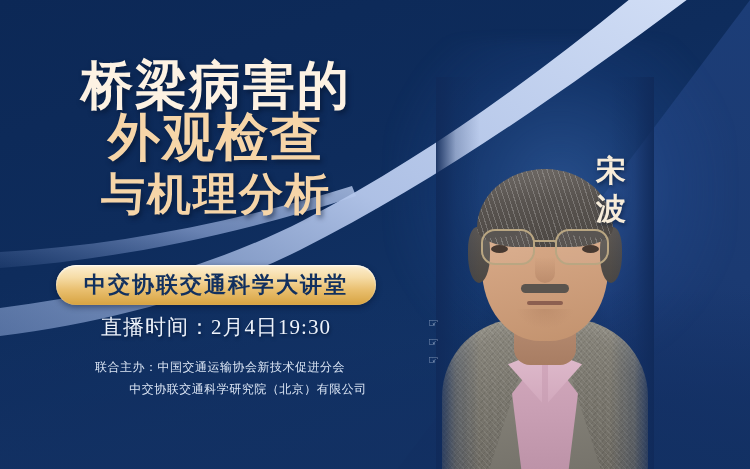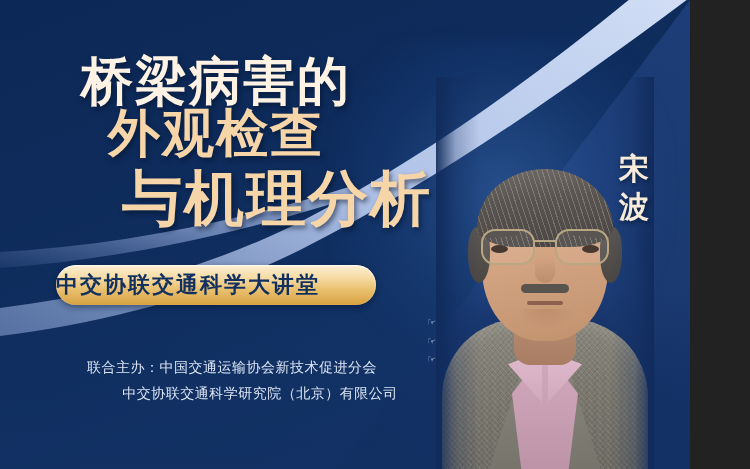--- a/index.html
+++ b/index.html
@@ -2,24 +2,24 @@
 <html><head>
 <meta charset="utf-8">
 <style>
   html, body {
     margin: 0;
     padding: 0;
     background: #222;
   }
   .poster {
     position: relative;
-    width: 690px;
+    width: 750px;
     height: 469px;
     overflow: hidden;
-    font-family: Liberation Mono, monospace;
+    font-family: Liberation Serif, serif;
     background: #14532d;
     user-select: none;
   }
 
   
   .bg-base {
     position: absolute;
     inset: 0;
     background: linear-gradient(160deg, #0c2856 0%, #0e2c5c 38%, #123366 68%, #16386c 100%);
   }
@@ -244,32 +244,32 @@
   }
   .t-line {
     font-weight: bold;
     letter-spacing: 2px;
     line-height: 1.0;
     white-space: nowrap;
     text-shadow: 2px 3px 5px rgba(4,16,40,0.55);
   }
   .t-line.l1 { font-size: 52px; color: #fdf2e3; }
   .t-line.l2 { font-size: 52px; color: #f6d5a8; }
-  .t-line.l3 { font-size: 60px; color: #f6d5a8; margin-top: 9px; text-align: right; }
+  .t-line.l3 { font-size: 44px; color: #f6d5a8; margin-top: 9px; }
 
   .pill {
     position: absolute;
     left: 56px; top: 265px;
     width: 320px; height: 40px;
     border-radius: 22px;
     background: linear-gradient(180deg, #fcefd2 0%, #f6dda8 30%, #e9bf6f 62%, #d7a341 100%);
     box-shadow: 0 2px 6px rgba(4,16,40,0.45), inset 0 1px 2px rgba(255,255,255,0.85);
     display: flex;
     align-items: center;
-    justify-content: flex-start;
+    justify-content: center;
   }
   .pill-text {
     font-size: 22px;
     font-weight: bold;
     color: #11305f;
     letter-spacing: 2px;
     white-space: nowrap;
   }
 
   .livetime {
@@ -279,42 +279,42 @@
     text-align: center;
     font-size: 21px;
     color: #eef3fb;
     letter-spacing: 1px;
     white-space: nowrap;
     text-shadow: 1px 2px 3px rgba(4,16,40,0.5);
   }
 
   .organizers {
     position: absolute;
-    left: 12px; top: 356px;
+    left: 0; top: 356px;
     width: 440px;
     text-align: center;
-    font-size: 14px;
+    font-size: 12px;
     color: #dce6f5;
     line-height: 1.85;
     letter-spacing: 0.5px;
   }
   .org-line { white-space: nowrap; }
   .org-line.l2 { padding-left: 56px; }
 
   
   .speaker-name {
     position: absolute;
-    left: 612px; top: 152px;
+    left: 596px; top: 152px;
     width: 46px;
     font-size: 30px;
     font-weight: bold;
     color: #f7ecd9;
     line-height: 1.28;
     letter-spacing: 2px;
-    text-align: center;
+    text-align: left;
     text-shadow: 1px 2px 4px rgba(4,16,40,0.6);
   }
   .credentials {
     position: absolute;
     left: 428px; top: 314px;
     width: 318px;
   }
   .cred-row {
     display: flex;
     align-items: flex-start;
@@ -397,20 +397,21 @@
   <div class="title-block">
     <div class="t-line l1">桥梁病害的</div>
     <div class="t-line l2">外观检查</div>
     <div class="t-line l3">与机理分析</div>
   </div>
 
   <div class="pill">
     <span class="pill-text">中交协联交通科学大讲堂</span>
   </div>
 
+  <div class="livetime">直播时间：2月4日19:30</div>
 
   <div class="organizers">
     <div class="org-line l1">联合主办：中国交通运输协会新技术促进分会</div>
     <div class="org-line l2">中交协联交通科学研究院（北京）有限公司</div>
   </div>
 
   <div class="speaker-name">宋波</div>
 
   <div class="credentials">
     <div class="cred-row">

